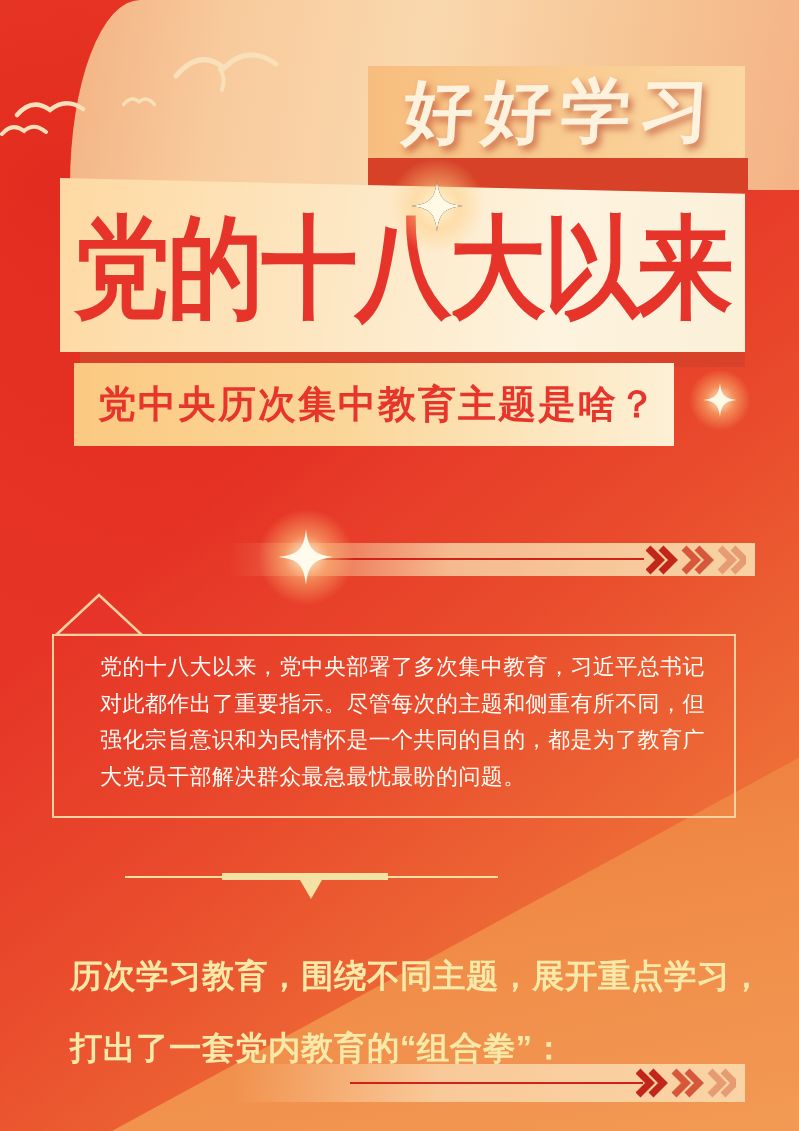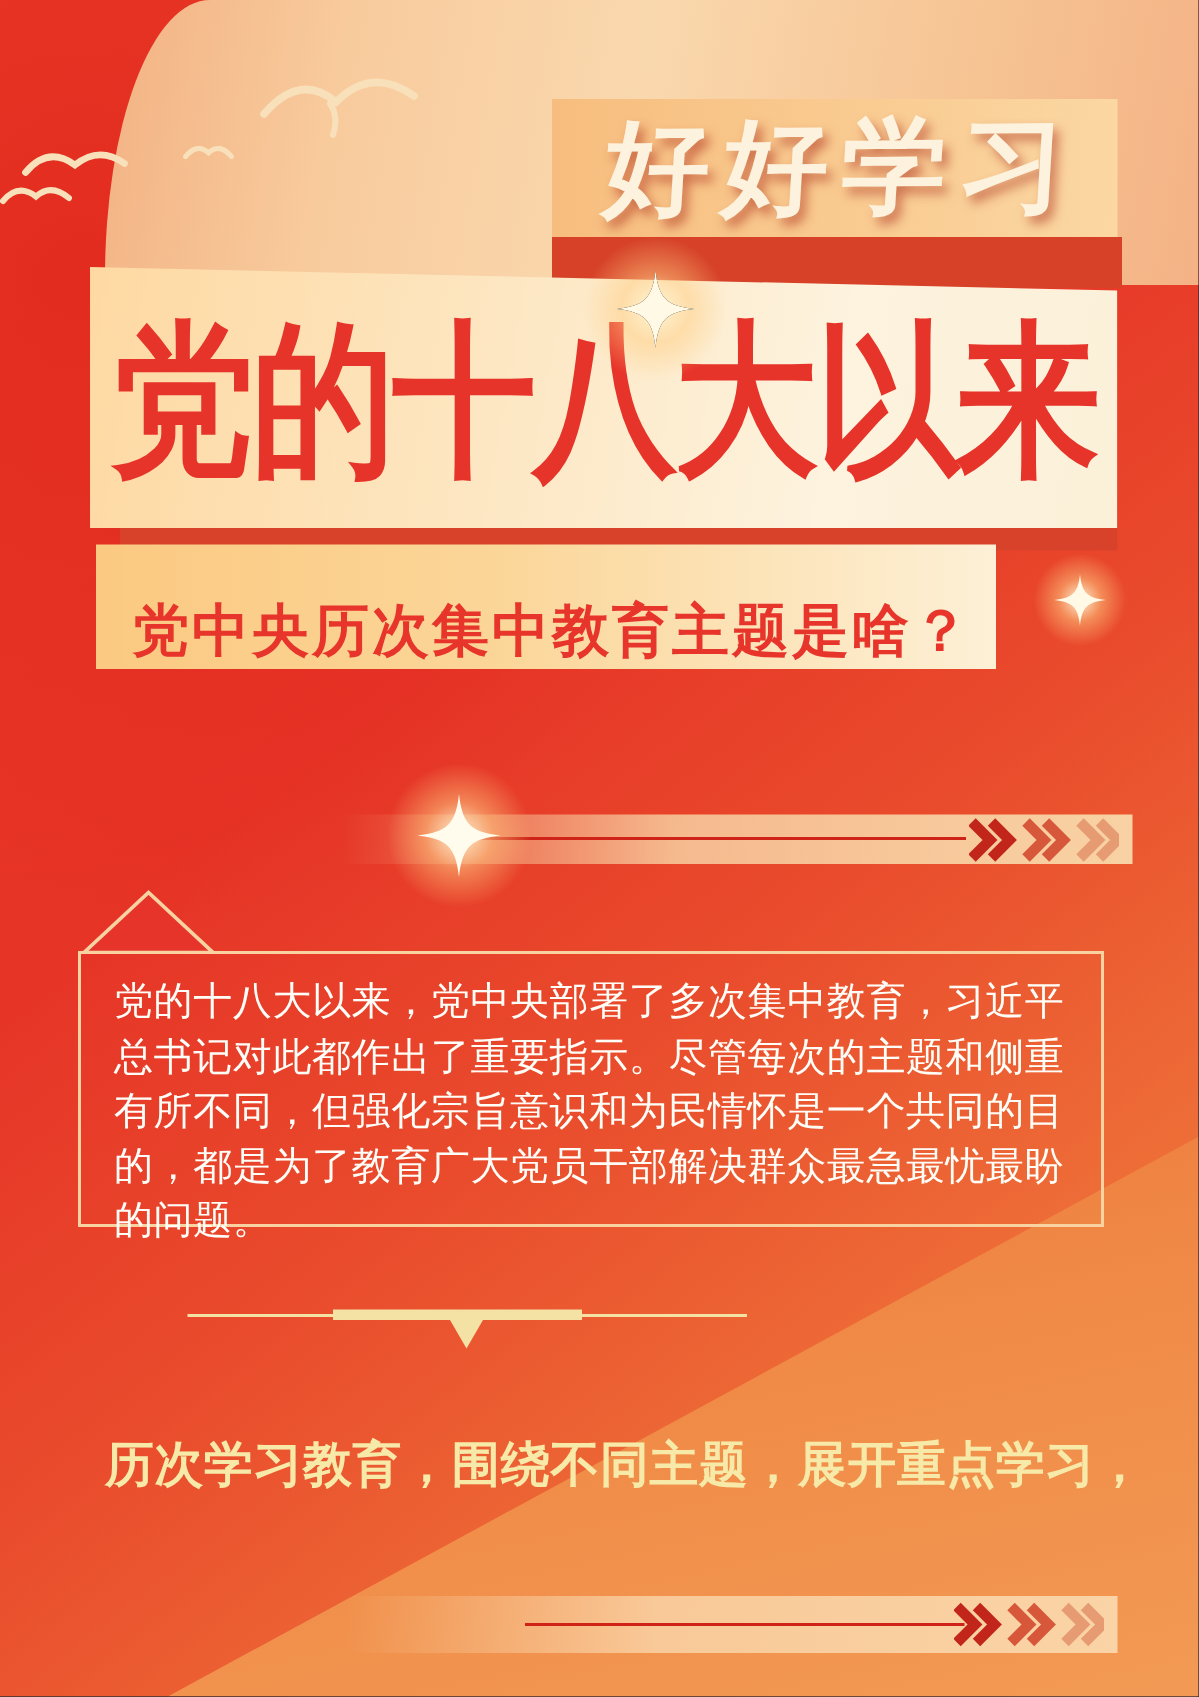--- a/index.html
+++ b/index.html
@@ -44,23 +44,23 @@
     clip-path:polygon(0 0,100% 9%,100% 100%,0 100%);
     background:linear-gradient(100deg,#fed9a2 0%,#fde6c1 38%,#fdf3de 72%,#fbf0d8 100%);
     display:flex;align-items:center;justify-content:center;font-family:Liberation Mono, monospace;
   }
   .title-text{
     position:static;color:#e7342a;font-size:96px;font-weight:900;letter-spacing:-2px;
     transform:scaleY(1.16);white-space:nowrap;padding-top:8px;
   }
   
   .subtitle-box{
-    left:64px;top:363px;width:600px;height:83px;
+    left:74px;top:363px;width:600px;height:83px;
     background:linear-gradient(90deg,#fbc981 0%,#fbd699 45%,#fdf0d6 100%);
-    display:flex;align-items:flex-end;
+    display:flex;align-items:center;
   }
   .subtitle-text{
     position:static;color:#e7352b;font-size:38px;font-weight:700;letter-spacing:2px;
     padding-left:24px;white-space:nowrap;
   }
   
   .band{height:33px;}
   .band.top{left:228px;top:543px;width:527px;
     background:linear-gradient(90deg,rgba(248,206,160,0) 0%,rgba(248,206,160,0.85) 42%,#f8d2a4 100%);}
   .band.bottom{left:230px;top:1064px;width:515px;height:38px;
@@ -74,22 +74,22 @@
   
   .glow{border-radius:50%;
     background:radial-gradient(circle,rgba(255,244,210,0.95) 0%,rgba(255,205,130,0.5) 32%,rgba(255,160,80,0) 68%);}
   .star-svg{overflow:visible;}
   
   .quote-box{
     left:52px;top:634px;width:684px;height:184px;
     border:2px solid #f9d2a2;
   }
   .quote-text{
-    position:static;display:block;color:#fffdf7;font-size:26px;line-height:36.5px;
-    letter-spacing:0.4px;padding:13px 10px 0 22px;
+    position:static;display:block;color:#fffdf7;font-size:22px;line-height:36.5px;
+    letter-spacing:0.4px;padding:13px 10px 0 46px;
   }
   .quote-peak{left:54px;top:592px;width:90px;height:44px;}
   
   .divider-line{left:125px;top:876px;width:373px;height:2px;background:#f3e2a4;}
   .divider-thick{left:222px;top:873px;width:166px;height:7px;background:#f3e2a4;}
   .divider-tri{left:300px;top:880px;width:0;height:0;
     border-left:11px solid transparent;border-right:11px solid transparent;
     border-top:19px solid #f3e2a4;}
   
   .callout{left:70px;top:926px;width:720px;color:#f7e9a8;font-size:32.5px;
@@ -172,20 +172,21 @@
   <svg class="quote-peak" viewBox="0 0 90 44">
     <polygon points="2,43 45,3 88,43" fill="#e6342a" stroke="#f9d2a2" stroke-width="2.5"></polygon>
   </svg>
 
   <div class="divider-line"></div>
   <div class="divider-thick"></div>
   <div class="divider-tri"></div>
 
   <div class="callout">
     <div>历次学习教育，围绕不同主题，展开重点学习，</div>
+    <div>打出了一套党内教育的“组合拳”：</div>
   </div>
 
   <div class="band bottom">
     <div class="band-line"></div>
     <svg class="chevrons" width="100" height="30" viewBox="0 0 100 30">
       <g stroke="#c2261a" stroke-width="7" fill="none">
         <polyline points="2,3 14,15 2,27"></polyline>
           <polyline points="15,3 27,15 15,27"></polyline>
       </g>
       <g stroke="#d7573a" stroke-width="7" fill="none">

